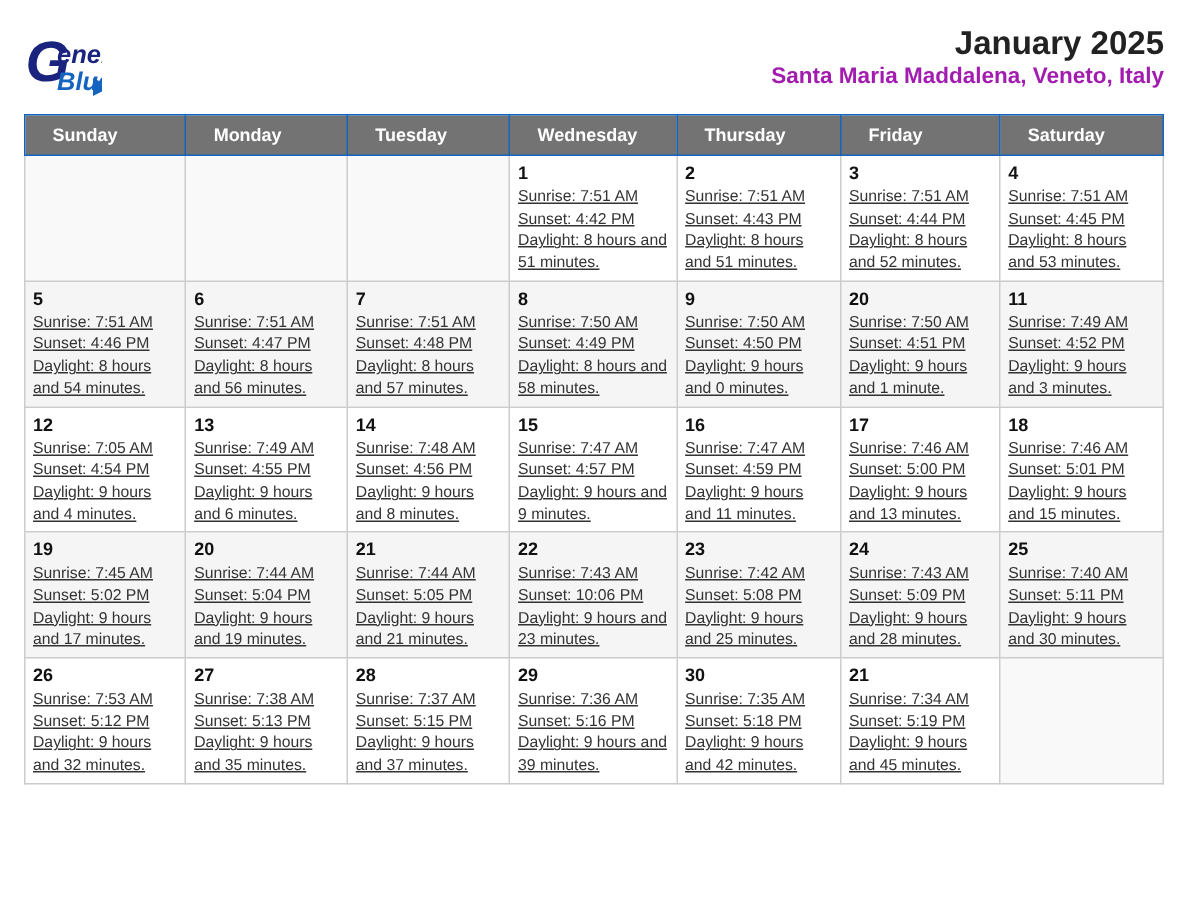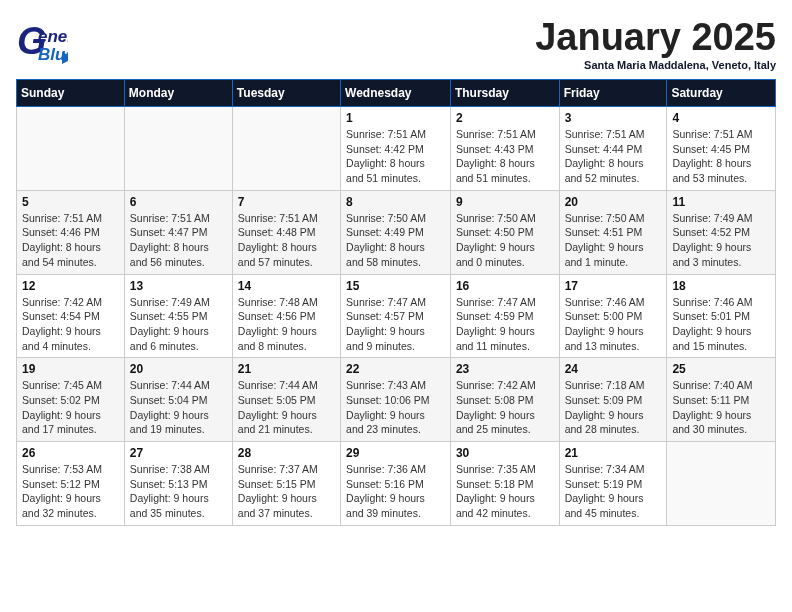--- a/index.html
+++ b/index.html
@@ -11,38 +11,38 @@
       padding: 16px;
     }
     .header {
       display: flex;
       justify-content: space-between;
       align-items: flex-start;
       margin-bottom: 8px;
     }
     .title-block { text-align: right; }
     .calendar-title {
-      font-size: 38px;
+      font-size: 22px;
       font-weight: bold;
       color: #222;
     }
     .calendar-subtitle {
-      font-size: 11px;
-      color: #0f172a;
+      font-size: 15px;
+      color: #a21caf;
       font-weight: bold;
     }
     table {
       width: 100%;
       border-collapse: collapse;
       font-size: 11px;
     }
     thead tr th {
-      background: #0f172a;
+      background: #737373;
       color: #fff;
-      padding: 6px 4px;
+      padding: 6px 18px;
       text-align: left;
       font-size: 12px;
       font-weight: bold;
       border: 1px solid #1565c0;
     }
     tbody tr td {
       border: 1px solid #ccc;
       vertical-align: top;
       padding: 4px 5px;
       width: 113px;
@@ -53,20 +53,21 @@
     .day-num {
       font-weight: bold;
       font-size: 12px;
       margin-bottom: 2px;
       color: #111;
     }
     .day-info {
       color: #333;
       font-size: 10.5px;
       line-height: 1.4;
+      text-decoration: underline;
     }
     .empty { background: #f9f9f9 !important; }
     .logo-wrapper {
       display: flex;
       align-items: center;
       gap: 4px;
     }
   </style>
 </head>
 <body>
@@ -168,21 +169,21 @@
         <td>
           <div class="day-num">11</div>
           <div class="day-info">Sunrise: 7:49 AM
 Sunset: 4:52 PM
 Daylight: 9 hours and 3 minutes.</div>
         </td>
       </tr>
       <tr>
         <td>
           <div class="day-num">12</div>
-          <div class="day-info">Sunrise: 7:42 AM
+          <div class="day-info">Sunrise: 7:05 AM
 Sunset: 4:54 PM
 Daylight: 9 hours and 4 minutes.</div>
         </td>
         <td>
           <div class="day-num">13</div>
           <div class="day-info">Sunrise: 7:49 AM
 Sunset: 4:55 PM
 Daylight: 9 hours and 6 minutes.</div>
         </td>
         <td>
@@ -242,21 +243,21 @@
 Daylight: 9 hours and 23 minutes.</div>
         </td>
         <td>
           <div class="day-num">23</div>
           <div class="day-info">Sunrise: 7:42 AM
 Sunset: 5:08 PM
 Daylight: 9 hours and 25 minutes.</div>
         </td>
         <td>
           <div class="day-num">24</div>
-          <div class="day-info">Sunrise: 7:18 AM
+          <div class="day-info">Sunrise: 7:43 AM
 Sunset: 5:09 PM
 Daylight: 9 hours and 28 minutes.</div>
         </td>
         <td>
           <div class="day-num">25</div>
           <div class="day-info">Sunrise: 7:40 AM
 Sunset: 5:11 PM
 Daylight: 9 hours and 30 minutes.</div>
         </td>
       </tr>

